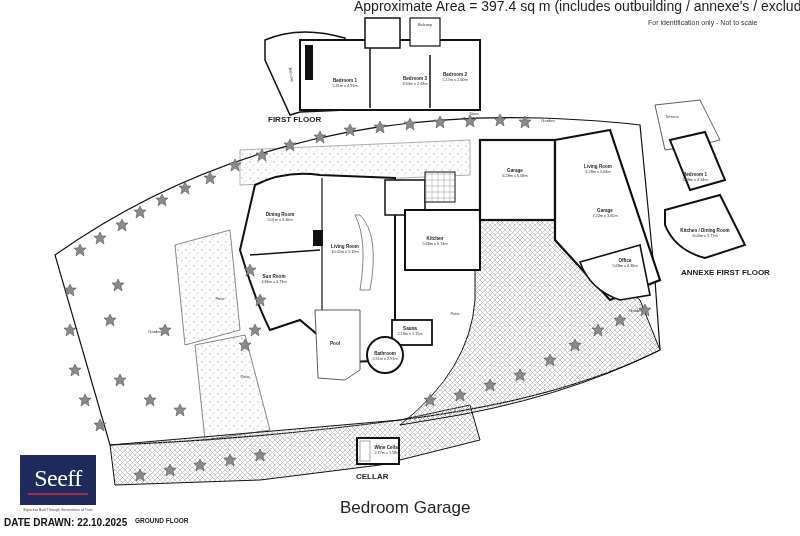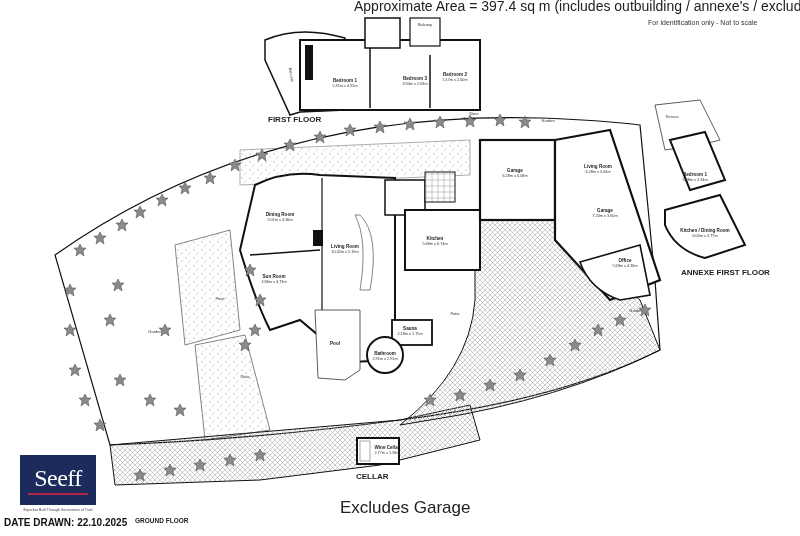--- a/index.html
+++ b/index.html
@@ -203,13 +203,13 @@
 </div>
 
 <div class="logo">
   <span class="logo-word">Seeff</span>
   <span class="logo-line"></span>
 </div>
 <div class="logo-tagline">Expertise Built Through Generations of Trust</div>
 
 <div class="date-drawn">DATE DRAWN: 22.10.2025</div>
 <div class="ground-floor">GROUND FLOOR</div>
-<div class="excludes">Excludes Garage</div>
+<div class="excludes">Bedroom Garage</div>
 
 </body></html>

